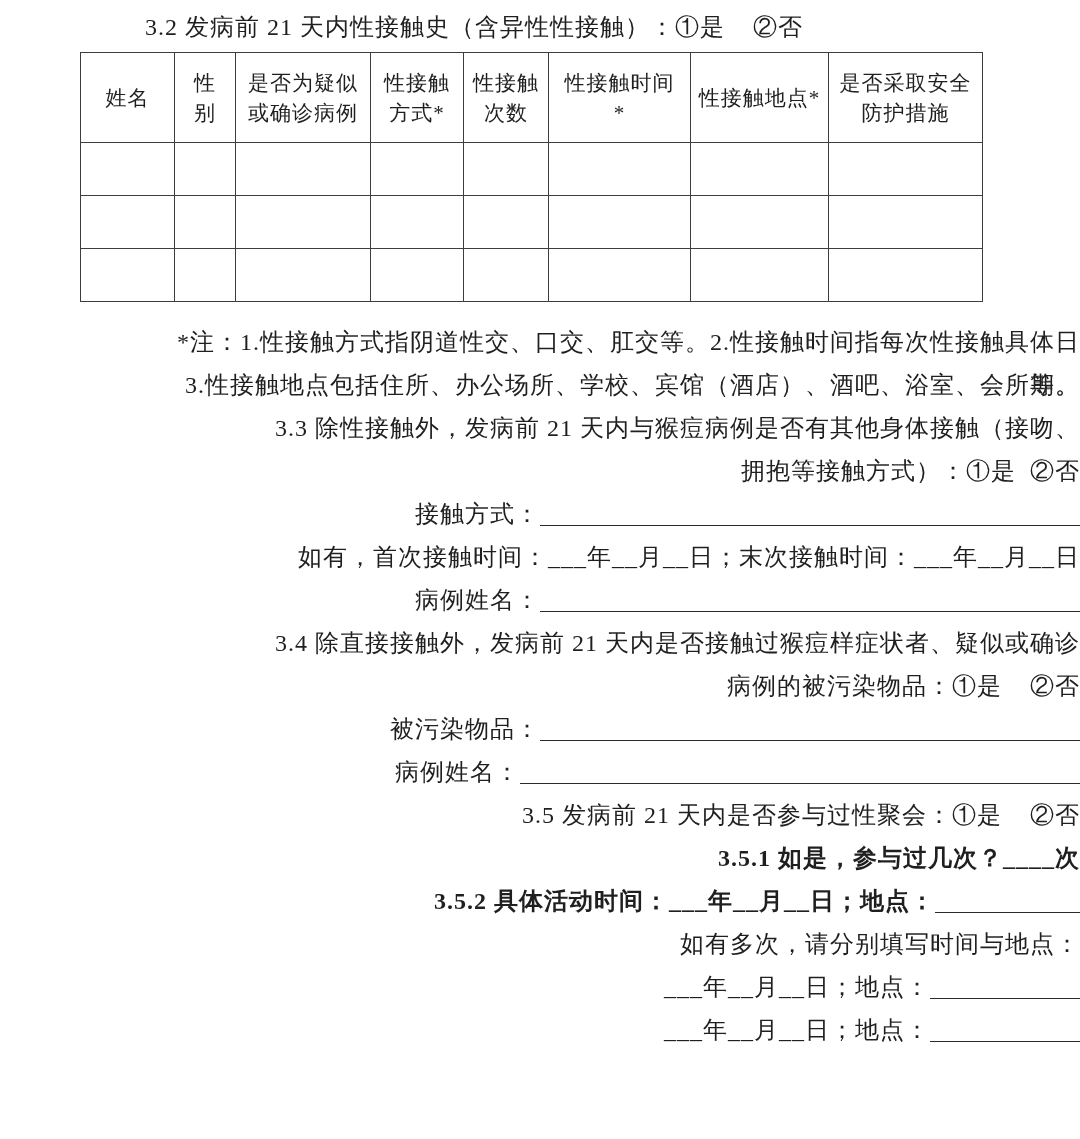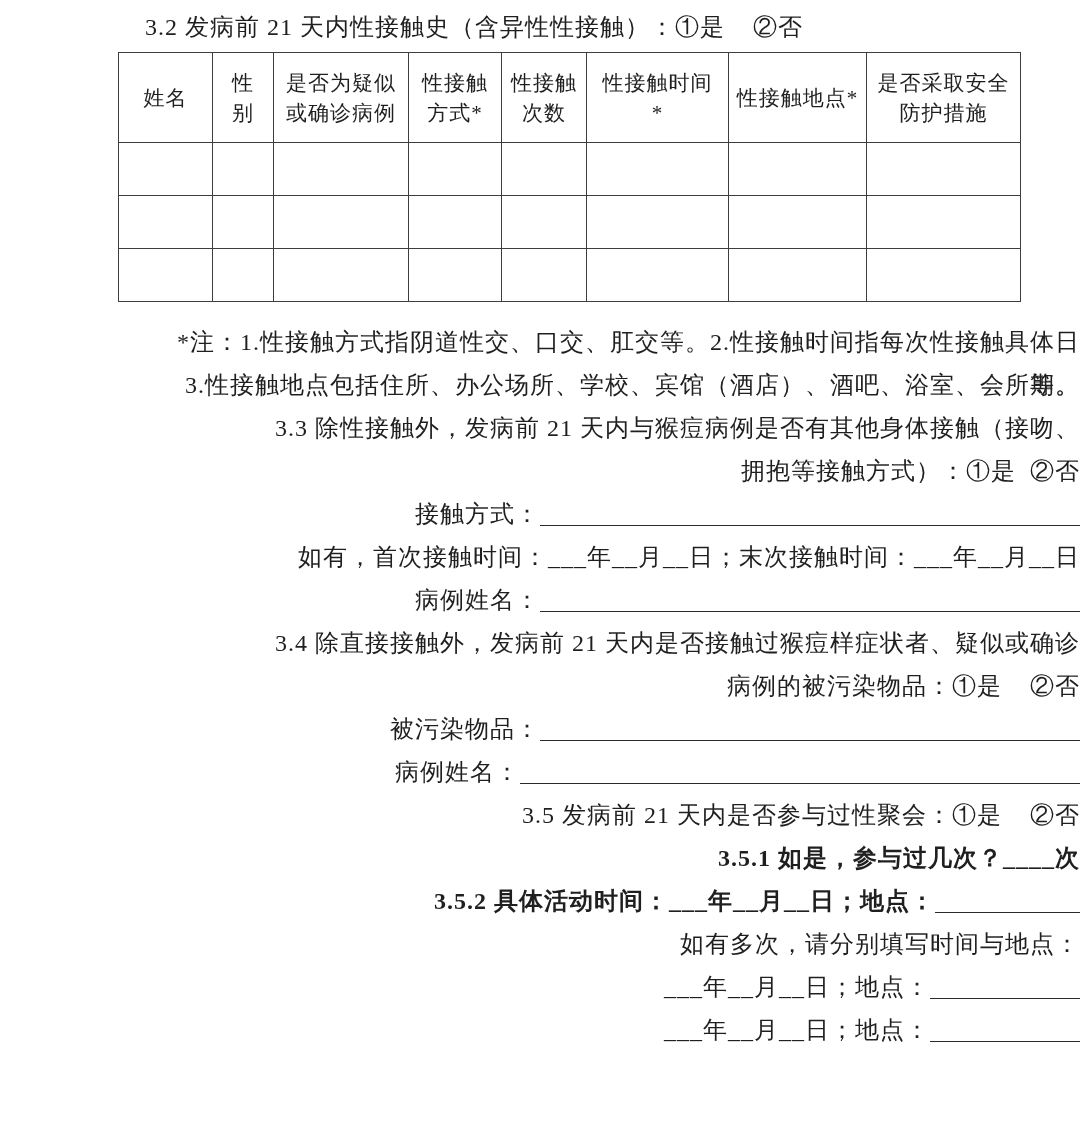--- a/index.html
+++ b/index.html
@@ -21,21 +21,21 @@
     margin: 10px 0 8px 145px;
     font-size: 24px;
     line-height: 34px;
     white-space: pre-wrap;
     letter-spacing: 1px;
   }
   
   table.contact-table {
     border-collapse: collapse;
     table-layout: fixed;
-    margin-left: 118px;
+    margin-left: 80px;
     width: 902px;
   }
   table.contact-table th,
   table.contact-table td {
     border: 1px solid #3d3d3d;
     padding: 0 2px;
     font-weight: normal;
   }
   table.contact-table th {
     height: 89px;

